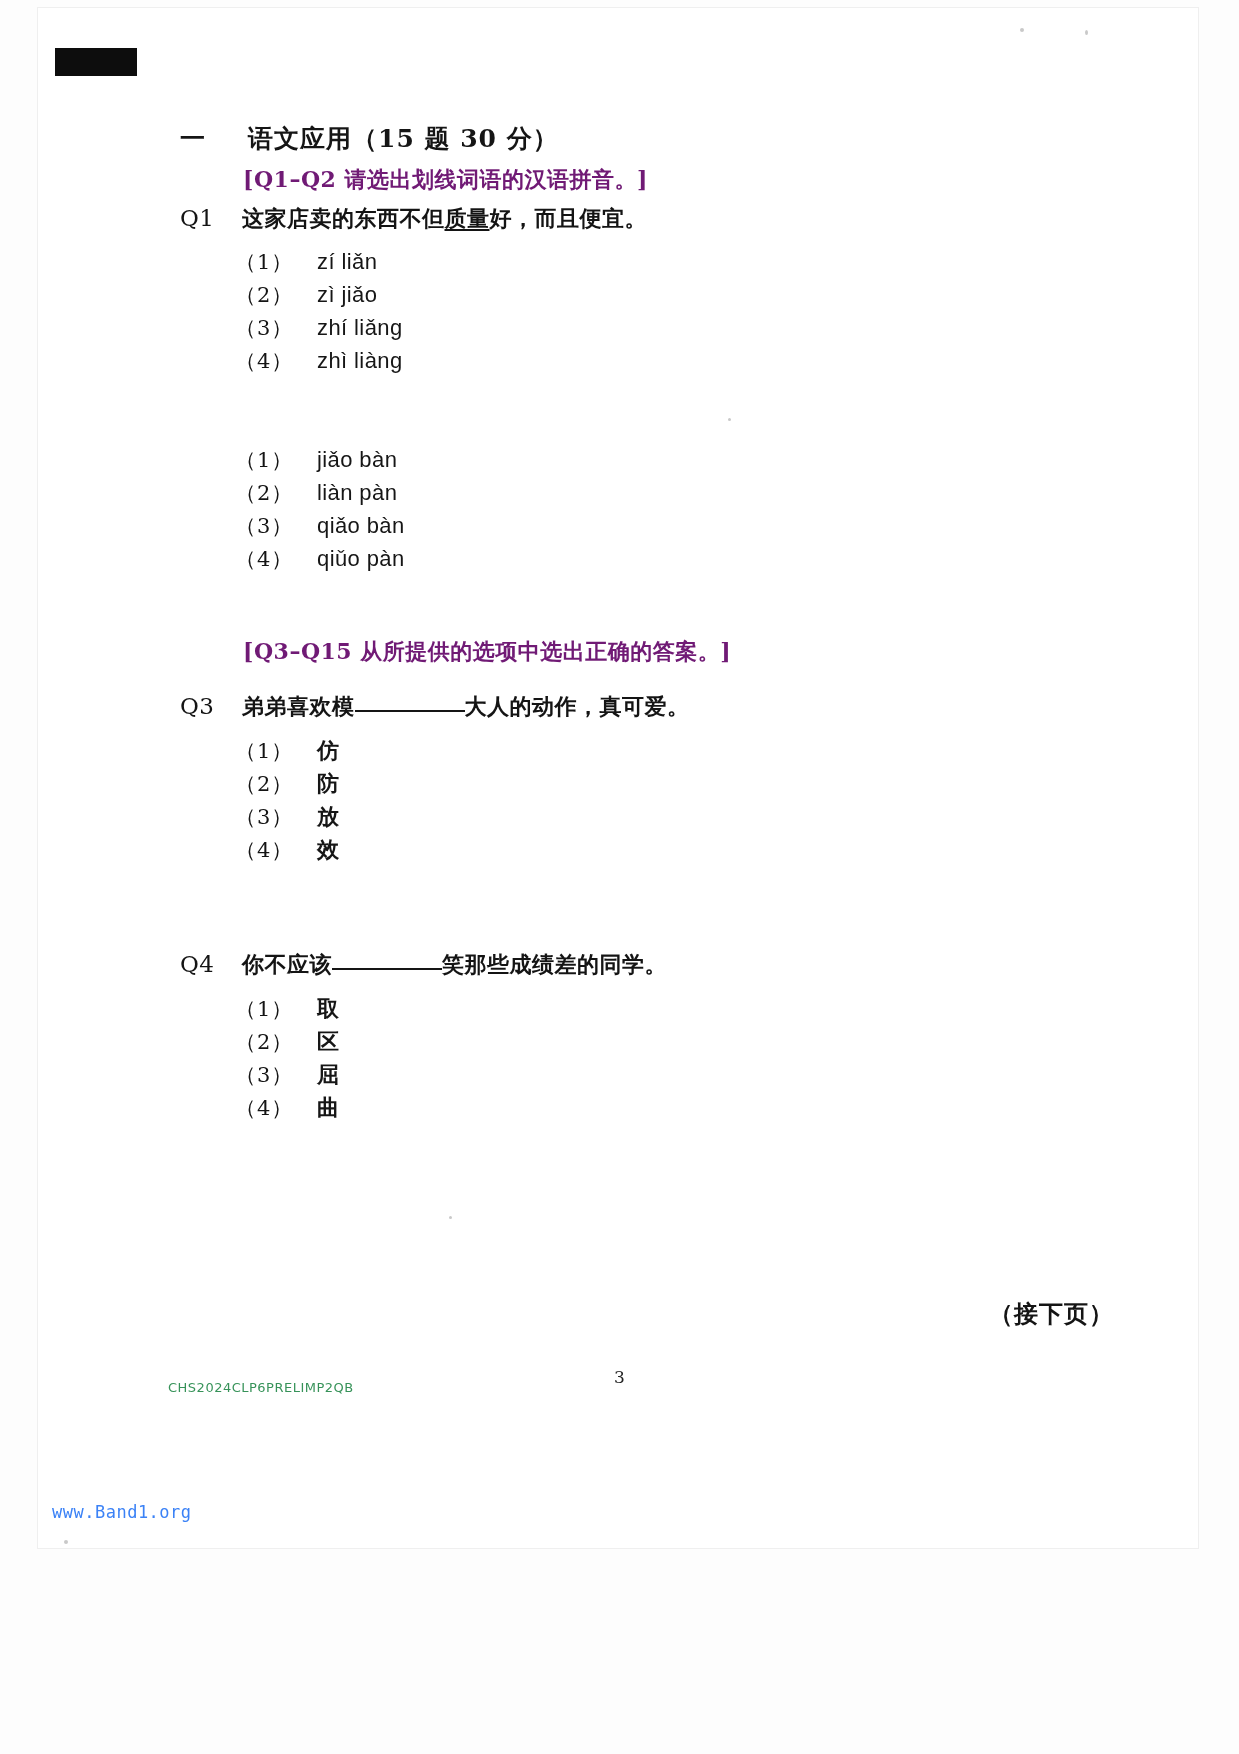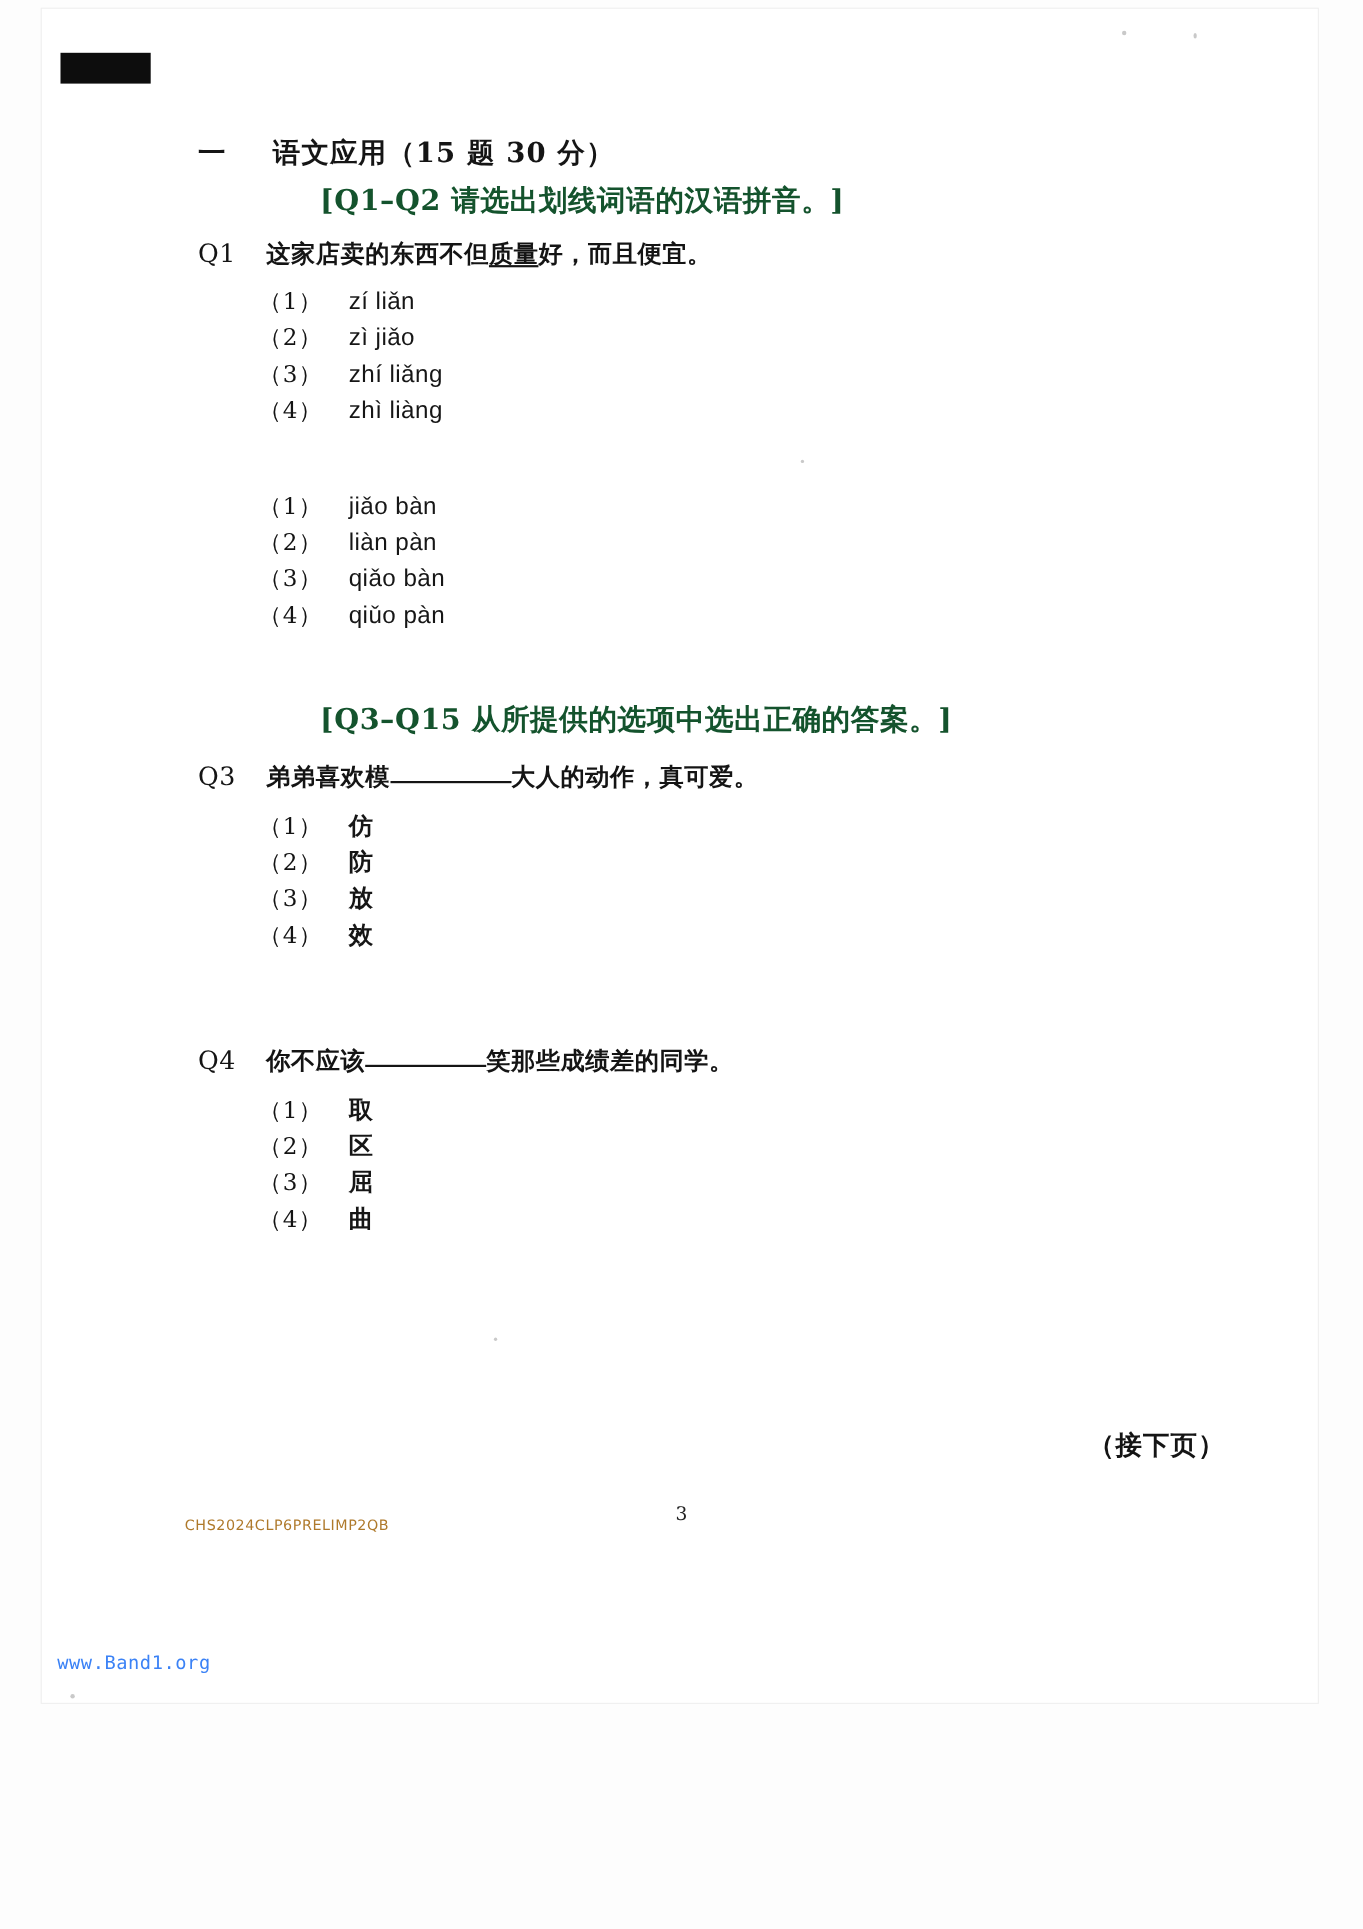--- a/index.html
+++ b/index.html
@@ -55,25 +55,24 @@
     letter-spacing: 1px;
     color: #151515;
   }
   .section-head .num {
     display: inline-block;
     width: 68px;
   }
   .instr {
     position: absolute;
     font-family: "DejaVu Serif", serif;
-    font-size: 26px;
-    font-weight: 700;
-    color: #14532d;
-    letter-spacing: 0.5px;
-    margin-left: 48px;
+    font-size: 22px;
+    font-weight: 700;
+    color: #701a75;
+    letter-spacing: 0.5px;
   }
   .instr-1 { left: 243px; top: 165px; }
   .instr-2 { left: 243px; top: 637px; }
 
   .qblock { position: absolute; }
   .qline {
     font-family: "DejaVu Serif", serif;
     font-size: 22px;
     font-weight: 700;
     color: #141414;
@@ -144,21 +143,21 @@
     font-size: 17px;
     color: #222;
   }
   .doc-code {
     position: absolute;
     left: 168px;
     top: 1380px;
     font-family: "DejaVu Sans", sans-serif;
     font-size: 13px;
     letter-spacing: 0.5px;
-    color: #a16207;
+    color: #15803d;
     opacity: 0.85;
   }
   .watermark {
     position: absolute;
     left: 52px;
     top: 1502px;
     font-family: "DejaVu Sans Mono", monospace;
     font-size: 17px;
     color: #3b82f6;
     letter-spacing: 0.5px;
@@ -179,21 +178,21 @@
   <div class="speck" style="left:64px; top:1540px; width:4px; height:4px;"></div>
 
   <div class="content">
 
     <div class="section-head">
       <span class="num">一</span><span>语文应用（15 题 30 分）</span>
     </div>
 
     <div class="instr instr-1">[Q1–Q2 请选出划线词语的汉语拼音。]</div>
 
-    <div class="qblock" style="left:180px; top:216px;">
+    <div class="qblock" style="left:180px; top:204px;">
       <div class="qline">
         <span class="qlabel">Q1</span><span>这家店卖的东西不但</span><span class="under">质量</span><span>好，而且便宜。</span>
       </div>
       <div class="options">
         <div class="opt">
           <span class="opt-num">（1）</span>
           <span class="opt-txt">zí liǎn</span>
         </div>
         <div class="opt">
           <span class="opt-num">（2）</span>

